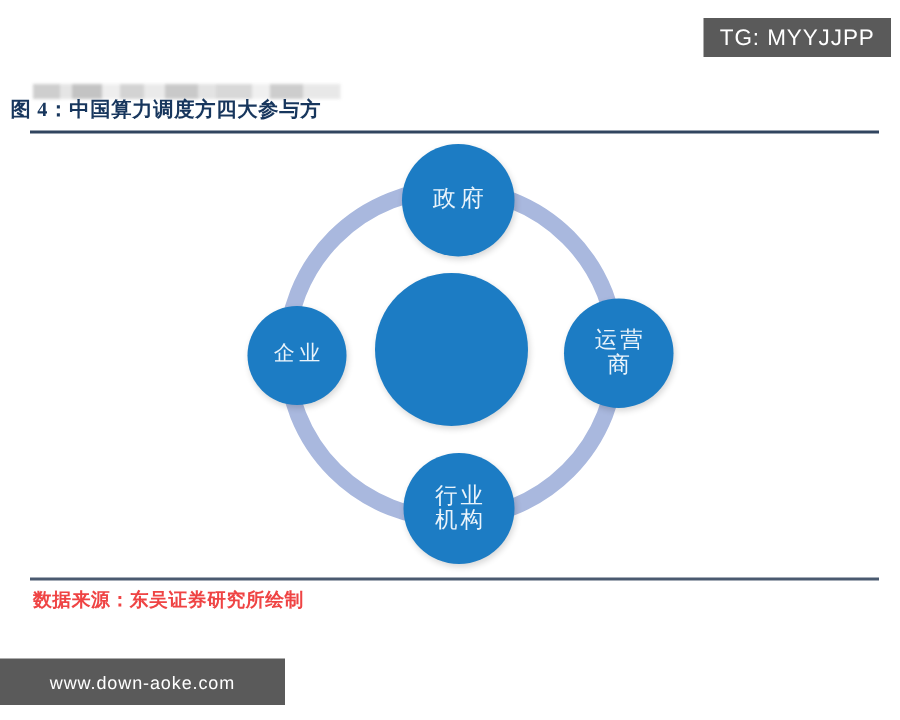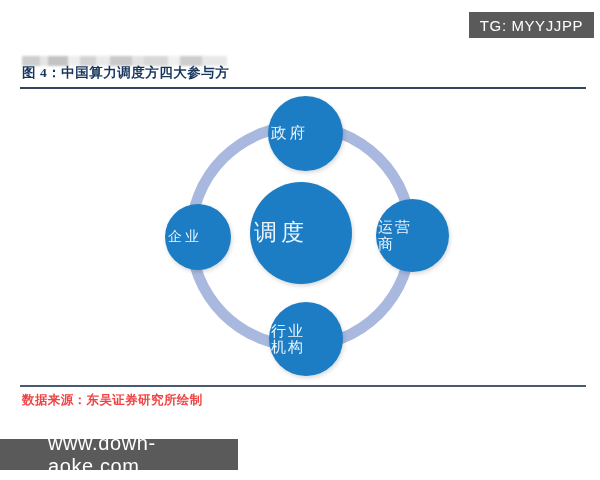--- a/index.html
+++ b/index.html
@@ -32,23 +32,22 @@
     top: 12px;
     width: 125px;
     height: 26px;
     font-size: 15px;
   }
   #wm-bottom {
     left: 0px;
     bottom: 10px;
     width: 190px;
     height: 31px;
-    font-size: 20px;
+    font-size: 12px;
     justify-content: center;
-    padding-left: 48px;
   }
 
   
   #redaction {
     position: absolute;
     left: 22px;
     top: 56px;
     width: 205px;
     height: 10px;
     background:
@@ -59,21 +58,21 @@
         #c4c4c4 88px 110px, #e0e0e0 110px 122px,
         #d4d4d4 122px 146px, #efefef 146px 158px,
         #c8c8c8 158px 180px, #e6e6e6 180px 205px);
     filter: blur(1.2px);
     opacity: 0.9;
   }
 
   
   #fig-title {
     position: absolute;
-    left: 22px;
+    left: 7px;
     top: 64px;
     font-size: 13.5px;
     font-weight: bold;
     color: #17365d;
     letter-spacing: 0.5px;
     white-space: nowrap;
   }
 
   
   .rule {
@@ -108,21 +107,21 @@
   }
   #diagram svg { display: block; }
 
   .node {
     position: absolute;
     border-radius: 50%;
     background: #1C7CC4;
     color: #eaf4fb;
     display: flex;
     flex-direction: column;
-    align-items: flex-start;
+    align-items: center;
     justify-content: center;
     line-height: 1.08;
     text-align: center;
     box-shadow: 1px 2px 4px rgba(0,0,0,0.16);
     font-family: "Liberation Serif", "DejaVu Serif", serif;
   }
   .node span { display: block; white-space: nowrap; }
 
   #node-center {
     left: 100px; top: 92px;
@@ -191,21 +190,20 @@
   <div class="node" id="node-right">
     <span>运营</span>
     <span>商</span>
   </div>
 
   <div class="node" id="node-left">
     <span>企业</span>
   </div>
 
   <div class="node" id="node-center">
-    <span>调度</span>
   </div>
 
 </div>
 
 <div class="rule" id="rule-bottom"></div>
 
 <div id="source-note">数据来源：东吴证券研究所绘制</div>
 
 <div class="wm" id="wm-bottom">www.down-aoke.com</div>
 

